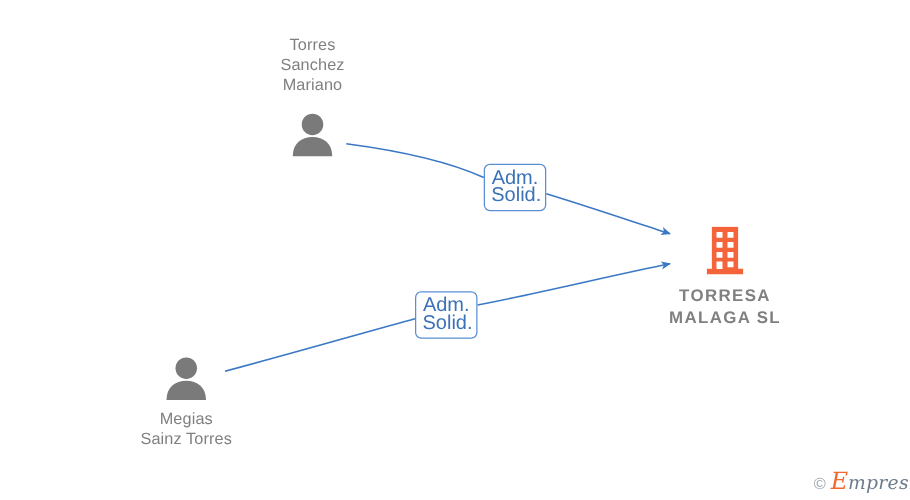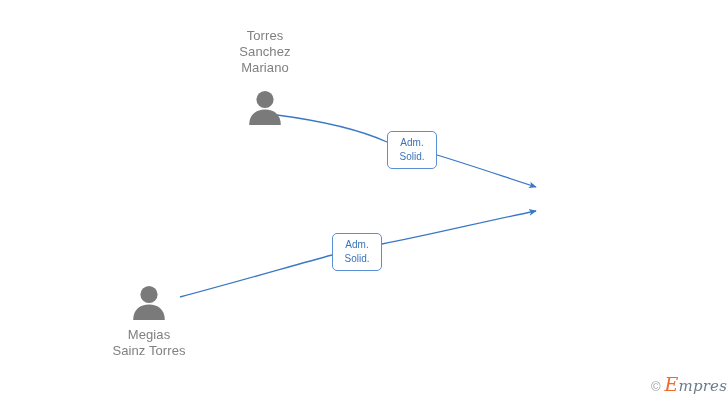--- a/index.html
+++ b/index.html
@@ -53,21 +53,21 @@
     justify-content: center;
     align-items: flex-end;
   }
   .edge-label {
     position: absolute;
     box-sizing: border-box;
     background: #ffffff;
     border: 1px solid #5b8fd4;
     border-radius: 5px;
     color: #3b72b8;
-    font-size: 10px;
+    font-size: 16px;
     line-height: 14px;
     text-align: center;
     padding: 4px 5px 4px 5px;
     white-space: pre-line;
   }
   .watermark {
     position: absolute;
     display: flex;
     align-items: center;
     gap: 4px;
@@ -106,21 +106,21 @@
       </marker>
     </defs>
 
     <path d="M277,115 C 330,122 365,132 387,142" fill="none" stroke="#3b78c4" stroke-width="1.3"></path>
     <path d="M437,155 C 470,165 505,177 536,187" fill="none" stroke="#3b78c4" stroke-width="1.3" marker-end="url(#arrow)"></path>
 
     <path d="M180,297 C 240,281 295,265 332,255" fill="none" stroke="#3b78c4" stroke-width="1.3"></path>
     <path d="M382,244 C 425,236 495,219 536,211" fill="none" stroke="#3b78c4" stroke-width="1.3" marker-end="url(#arrow)"></path>
   </svg>
 
-  <div class="node" style="left:195px; top:28px; width:140px;">
+  <div class="node" style="left:180px; top:28px; width:140px;">
     <div class="person-label">Torres
 Sanchez
 Mariano</div>
     <div class="person-icon-wrap" style="height:42px; margin-top:8px;">
       <svg width="40" height="38" viewBox="0 0 40 38">
         <circle cx="20" cy="11.5" r="8.6" fill="#7a7a7a"></circle>
         <path d="M4.2,37 C4.2,26.5 11.2,21.6 20,21.6 C28.8,21.6 35.8,26.5 35.8,37 Z" fill="#7a7a7a"></path>
       </svg>
     </div>
   </div>
@@ -129,20 +129,38 @@
     <div class="person-icon-wrap" style="height:38px;">
       <svg width="40" height="38" viewBox="0 0 40 38">
         <circle cx="20" cy="11.5" r="8.6" fill="#7a7a7a"></circle>
         <path d="M4.2,37 C4.2,26.5 11.2,21.6 20,21.6 C28.8,21.6 35.8,26.5 35.8,37 Z" fill="#7a7a7a"></path>
       </svg>
     </div>
     <div class="person-label" style="margin-top:6px;">Megias
 Sainz Torres</div>
   </div>
 
+  <div class="node" style="left:505px; top:180px; width:150px;">
+    <div class="company-icon-wrap" style="height:42px;">
+      <svg width="34" height="42" viewBox="0 0 34 42">
+        <rect x="6.5" y="1.5" width="21" height="34" fill="#f4633a"></rect>
+        <rect x="2.5" y="35" width="29" height="4.4" fill="#f4633a"></rect>
+        <rect x="10.2" y="5.6" width="4.8" height="4.6" fill="#ffffff"></rect>
+        <rect x="19.0" y="5.6" width="4.8" height="4.6" fill="#ffffff"></rect>
+        <rect x="10.2" y="13.6" width="4.8" height="4.6" fill="#ffffff"></rect>
+        <rect x="19.0" y="13.6" width="4.8" height="4.6" fill="#ffffff"></rect>
+        <rect x="10.2" y="21.6" width="4.8" height="4.6" fill="#ffffff"></rect>
+        <rect x="19.0" y="21.6" width="4.8" height="4.6" fill="#ffffff"></rect>
+        <rect x="10.2" y="29.2" width="4.8" height="6.0" fill="#ffffff"></rect>
+        <rect x="19.0" y="29.2" width="4.8" height="4.6" fill="#ffffff"></rect>
+      </svg>
+    </div>
+    <div class="company-label" style="margin-top:6px;">TORRESA
+MALAGA  SL</div>
+  </div>
 
   <div class="edge-label" style="left:387px; top:131px; width:50px; height:38px;">Adm.
 Solid.</div>
 
   <div class="edge-label" style="left:332px; top:233px; width:50px; height:38px;">Adm.
 Solid.</div>
 
   <div class="watermark" style="left:651px; top:377px;">
     <span class="wm-c">©</span>
     <span style="display:inline-flex; align-items:baseline;">

